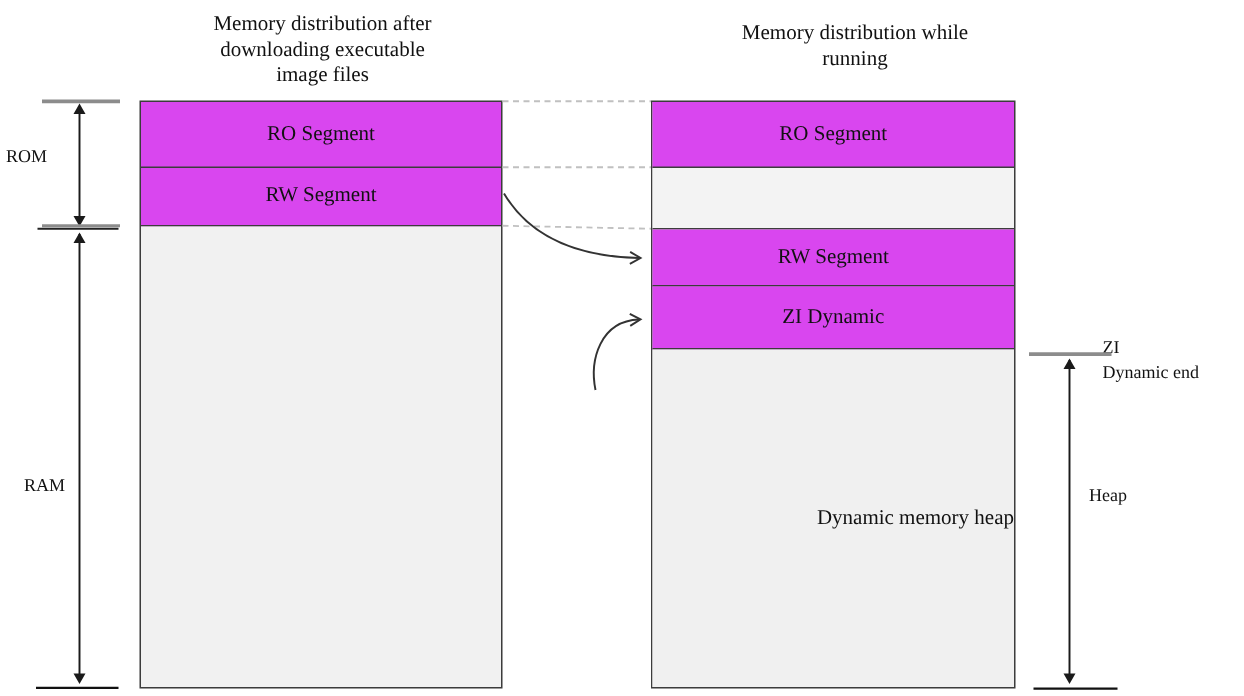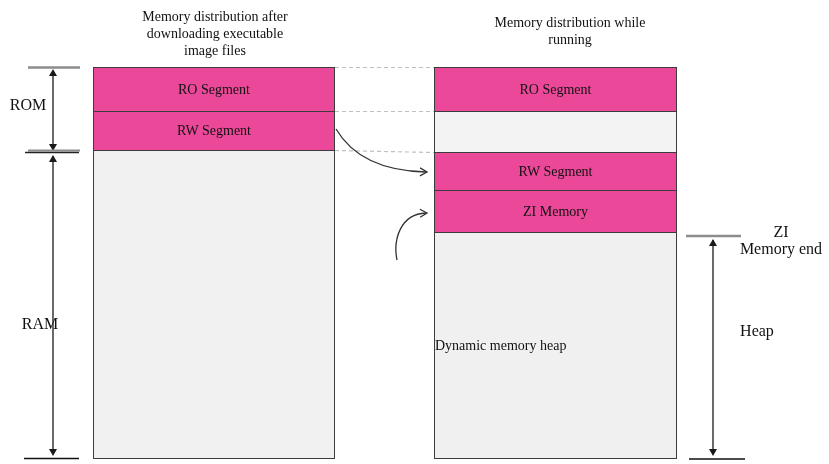--- a/index.html
+++ b/index.html
@@ -14,32 +14,32 @@
   #left-title{left:105px;top:8px;width:220px;}
   #right-title{left:460px;top:14px;width:220px;}
   .mem-column{
     position:absolute;top:67px;width:242px;height:392px;
     border:1.5px solid #3c3c3c;background:#f1f1f1;box-sizing:border-box;z-index:1;
     display:flex;flex-direction:column;
   }
   #left-column{left:93px;}
   #right-column{left:434px;width:243px;}
   .seg{
-    background:#ec4899;border-bottom:1.5px solid #3c3c3c;
+    background:#d946ef;border-bottom:1.5px solid #3c3c3c;
     display:flex;align-items:center;justify-content:center;
     font-size:14px;flex:0 0 auto;
   }
   .gap{background:#f3f3f3;border-bottom:1.5px solid #3c3c3c;flex:0 0 auto;}
   .free{background:#f1f1f1;flex:1 1 auto;}
   .heap{
-    background:#f0f0f0;flex:1 1 auto;display:flex;align-items:center;justify-content:flex-start;
+    background:#f0f0f0;flex:1 1 auto;display:flex;align-items:center;justify-content:flex-end;
     font-size:14px;
   }
   .side-label{
-    position:absolute;font-size:16px;z-index:2;text-align:center;line-height:17px;
+    position:absolute;font-size:12px;z-index:2;text-align:left;line-height:17px;
   }
   #rom-label{left:4px;top:96px;width:48px;}
   #ram-label{left:16px;top:315px;width:48px;}
   #zi-end-label{left:735px;top:223px;width:92px;}
   #heap-label{left:726px;top:322px;width:62px;}
   #overlay{position:absolute;left:0;top:0;z-index:5;pointer-events:none;}
 </style>
 </head>
 <body>
 
@@ -63,31 +63,31 @@
 
   <div id="right-column" class="mem-column">
     <div class="seg" style="height:43px;">
       <span>RO Segment</span>
     </div>
     <div class="gap" style="height:40px;"></div>
     <div class="seg" style="height:37px;">
       <span>RW Segment</span>
     </div>
     <div class="seg" style="height:41px;">
-      <span>ZI Memory</span>
+      <span>ZI Dynamic</span>
     </div>
     <div class="heap">
       <span>Dynamic memory heap</span>
     </div>
   </div>
 
   <div id="rom-label" class="side-label">ROM</div>
   <div id="ram-label" class="side-label">RAM</div>
   <div id="zi-end-label" class="side-label pre">ZI
-Memory end</div>
+Dynamic end</div>
   <div id="heap-label" class="side-label">Heap</div>
 
   <svg id="overlay" width="829" height="464" viewBox="0 0 829 464">
     <defs>
       <marker id="chev" markerWidth="10" markerHeight="10" refX="7" refY="5" orient="auto" markerUnits="userSpaceOnUse">
         <path d="M1,1 L8,5 L1,9" fill="none" stroke="#333" stroke-width="1.3"></path>
       </marker>
     </defs>
 
     <g stroke="#c0c0c0" stroke-width="1.2" stroke-dasharray="4 3">

